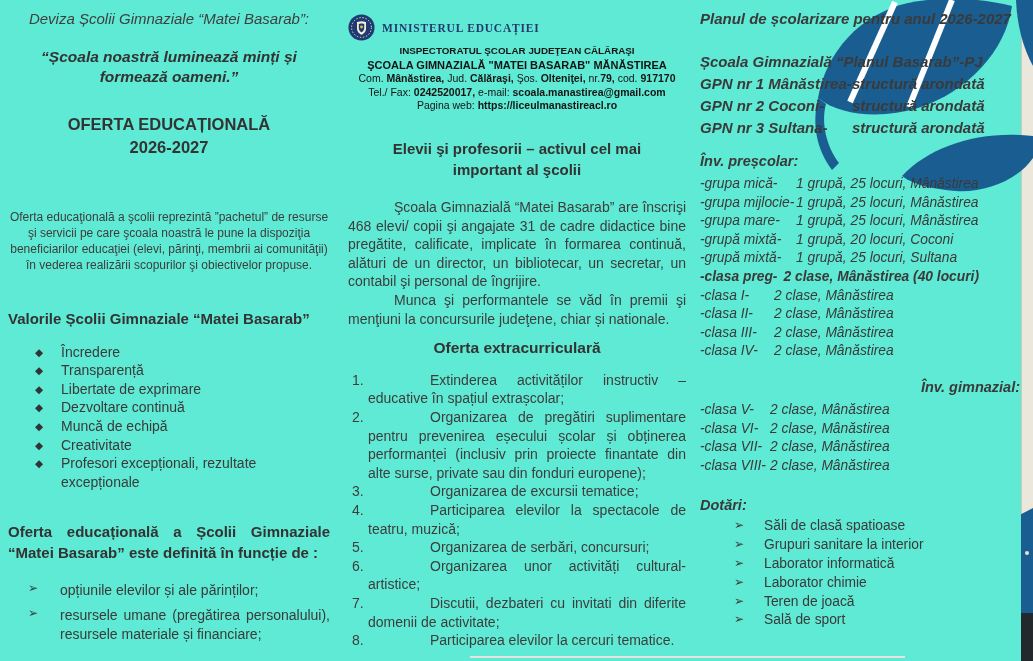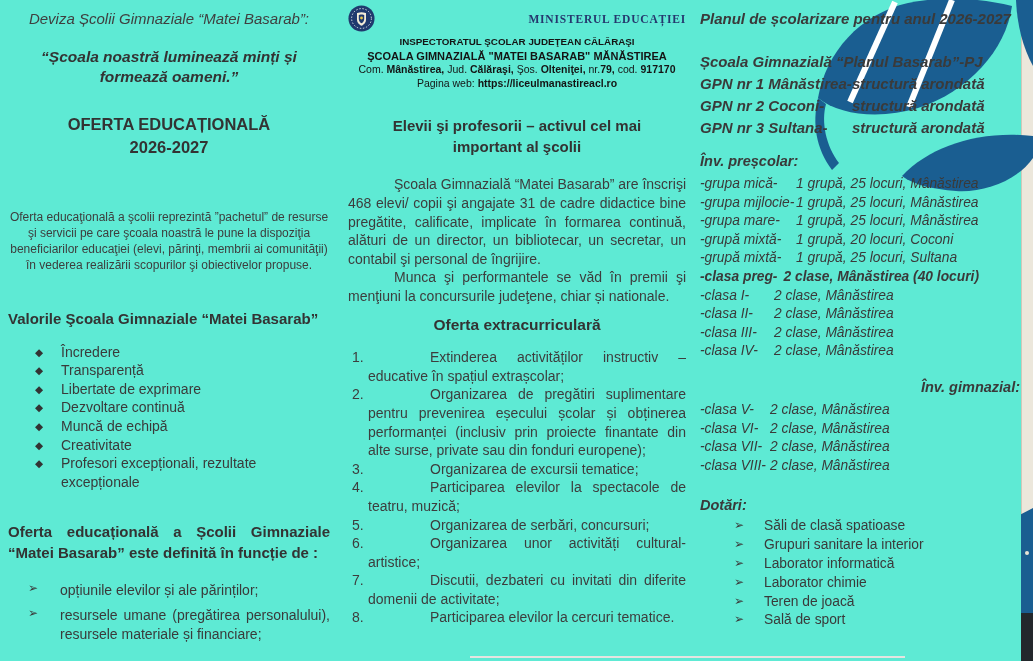--- a/index.html
+++ b/index.html
@@ -31,21 +31,21 @@
   .values-list{margin-top:16px;}
   .value-row{display:flex;line-height:18.6px;font-size:14px;}
   .value-row .diamond{margin-left:27px;width:26px;font-size:10.5px;color:#333;flex:none;}
   .defined-heading{margin-top:30px;font-weight:bold;font-size:15px;text-align:justify;line-height:1.4;color:#333;}
   .factor-list{margin-top:18px;}
   .factor-row{display:flex;font-size:14px;line-height:1.33;margin-bottom:6px;}
   .factor-row .arrow{margin-left:20px;width:32px;font-size:12px;flex:none;}
   .factor-row .ftxt{text-align:justify;flex:1;}
 
   
-  .logo-row{display:flex;justify-content:space-between;align-items:center;gap:15px;margin-top:5px;}
+  .logo-row{display:flex;justify-content:flex-start;align-items:center;gap:7px;margin-top:14px;}
   .seal{width:27px;height:27px;flex:none;}
   .ministry-name{font-family:"Liberation Serif",serif;font-weight:bold;font-size:11.5px;letter-spacing:0.8px;color:#25386e;}
   .contact{text-align:center;margin-top:4px;color:#141414;}
   .rline{line-height:1.3;}
   .rline.l1{font-size:9.8px;font-weight:bold;}
   .rline.l2{font-size:11px;font-weight:bold;}
   .rline.l3{font-size:10.5px;}
   .heading-center{text-align:center;font-weight:bold;font-size:15px;line-height:1.4;color:#333;}
   .h-elevii{margin-top:25px;padding:0 28px;}
   .para{font-size:14px;line-height:18.6px;text-align:justify;color:#3d3d3d;}
@@ -98,21 +98,21 @@
   </svg>
 
   <div class="col col1">
     <div class="motto-label">Deviza Școlii Gimnaziale “Matei Basarab”:</div>
     <div class="motto">“Școala noastră luminează minți și formează oameni.”</div>
     <div class="offer-title">
       <div>OFERTA EDUCAȚIONALĂ</div>
       <div>2026-2027</div>
     </div>
     <div class="intro">Oferta educaţională a şcolii reprezintă ”pachetul” de resurse şi servicii pe care şcoala noastră le pune la dispoziţia beneficiarilor educaţiei (elevi, părinţi, membrii ai comunităţii) în vederea realizării scopurilor şi obiectivelor propuse.</div>
-    <div class="values-heading">Valorile Şcoala Gimnaziale “Matei Basarab”</div>
+    <div class="values-heading">Valorile Școlii Gimnaziale “Matei Basarab”</div>
     <div class="values-list">
 
     <div class="value-row">
           <span class="diamond">◆</span>
           <span class="vtxt">Încredere</span>
         </div>
         <div class="value-row">
           <span class="diamond">◆</span>
           <span class="vtxt">Transparență</span>
         </div>
@@ -159,20 +159,21 @@
         <path d="M15,8 C18,8 20,9 20,9 L20,16 C20,20 17,22 15,23 C13,22 10,20 10,16 L10,9 C10,9 12,8 15,8 Z" fill="#f3ecd8"></path>
         <path d="M15,10.5 C16.5,10.5 18,11.2 18,11.2 L18,15.5 C18,18 16.4,19.5 15,20.3 C13.6,19.5 12,18 12,15.5 L12,11.2 C12,11.2 13.5,10.5 15,10.5 Z" fill="#1f3a6e"></path>
         <circle cx="15" cy="14.5" r="1.6" fill="#e6c54a"></circle>
       </svg>
       <span class="ministry-name">MINISTERUL EDUCAȚIEI</span>
     </div>
     <div class="contact">
         <div class="rline l1"><span class="bold">INSPECTORATUL ŞCOLAR JUDEŢEAN CĂLĂRAŞI</span></div>
         <div class="rline l2"><span class="bold">ŞCOALA GIMNAZIALĂ "MATEI BASARAB" MĂNĂSTIREA</span></div>
         <div class="rline l3"><span>Com. </span><span class="bold">Mânăstirea,</span><span> Jud. </span><span class="bold">Călăraşi,</span><span> Şos. </span><span class="bold">Olteniţei,</span><span> nr.</span><span class="bold">79,</span><span> cod. </span><span class="bold">917170</span></div>
+        <div class="rline l3"><span>Tel./ Fax: </span><span class="bold">0242520017,</span><span> e-mail: </span><span class="bold">scoala.manastirea@gmail.com</span></div>
         <div class="rline l3"><span>Pagina web: </span><span class="bold">https://liceulmanastireacl.ro</span></div>
       </div>
     <div class="heading-center h-elevii">Elevii şi profesorii –  activul cel mai important al şcolii</div>
     <div class="para para1">Şcoala Gimnazială “Matei Basarab” are înscrişi 468 elevi/ copii şi angajate 31 de cadre didactice bine pregătite, calificate, implicate în formarea continuă, alături de un director, un bibliotecar, un secretar, un contabil şi personal de îngrijire.</div>
     <div class="para para2">Munca şi performantele se văd în premii şi menţiuni la concursurile judeţene, chiar și nationale.</div>
     <div class="heading-center h-extra">Oferta extracurriculară</div>
     <div class="num-list">
 
     <div class="num-item">
           <span class="num">1.</span>

